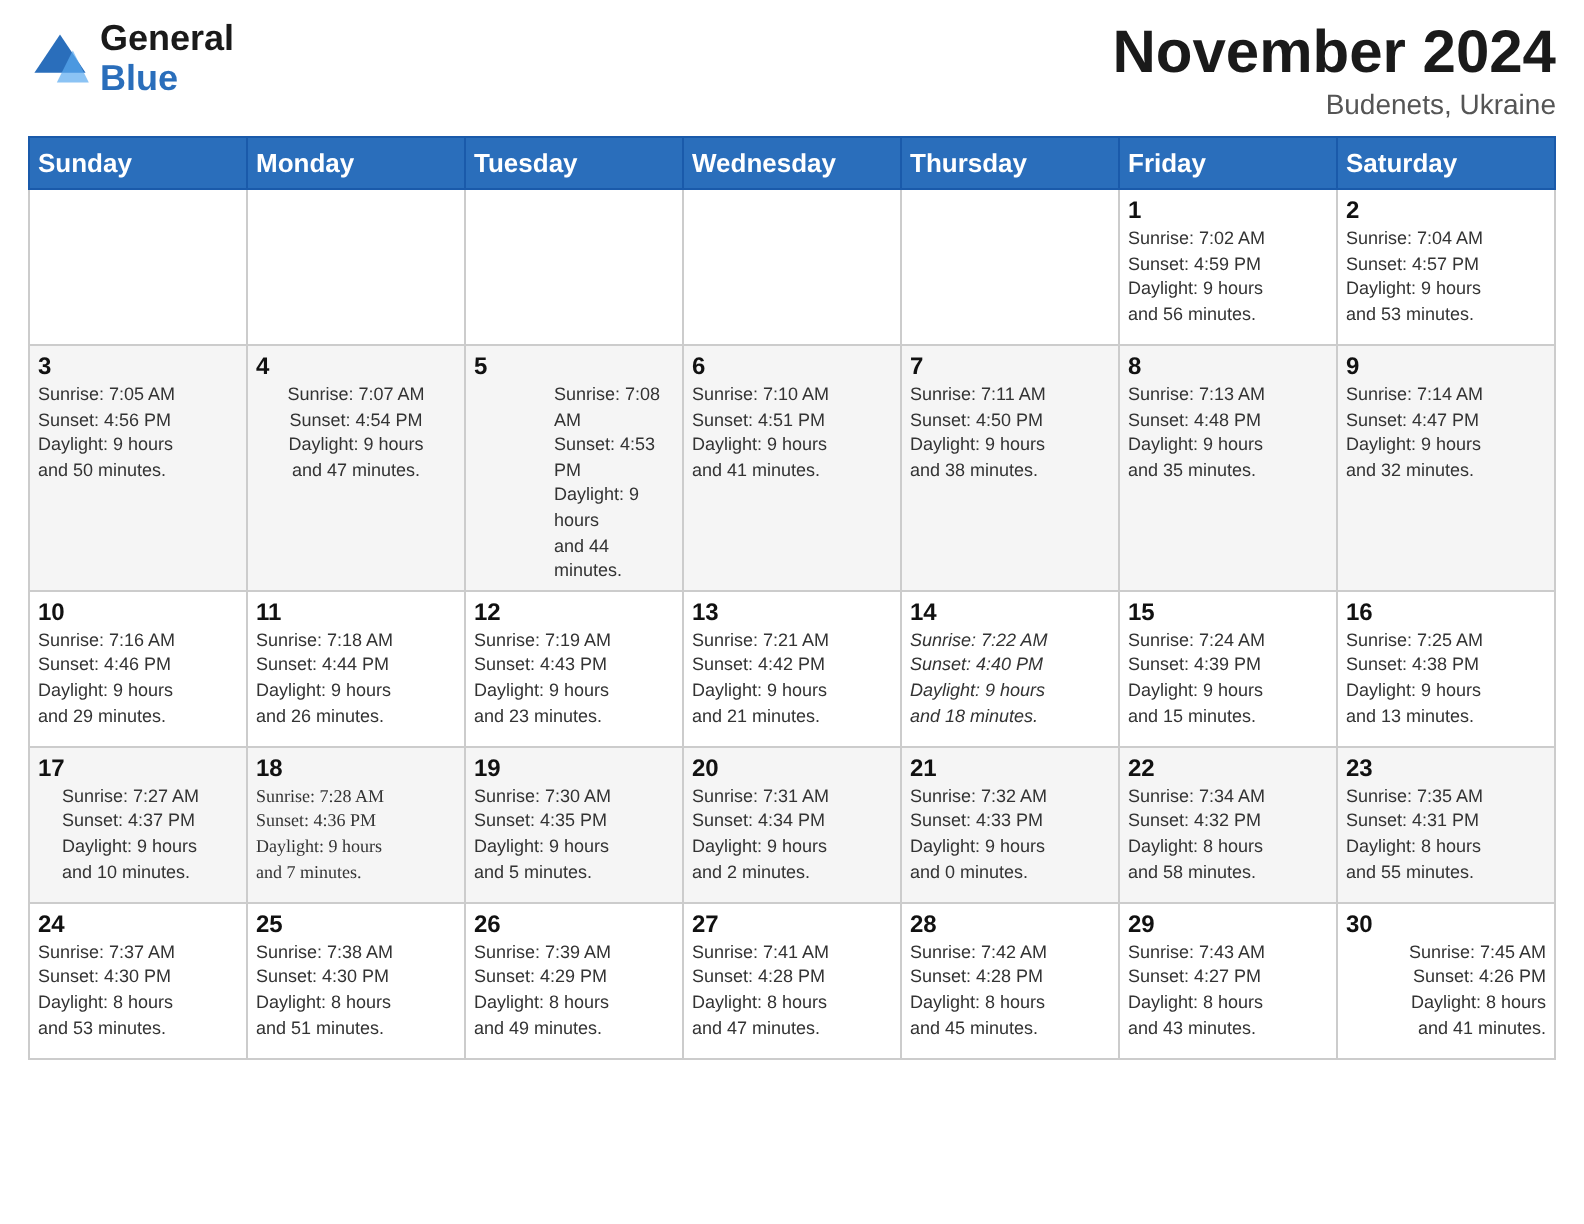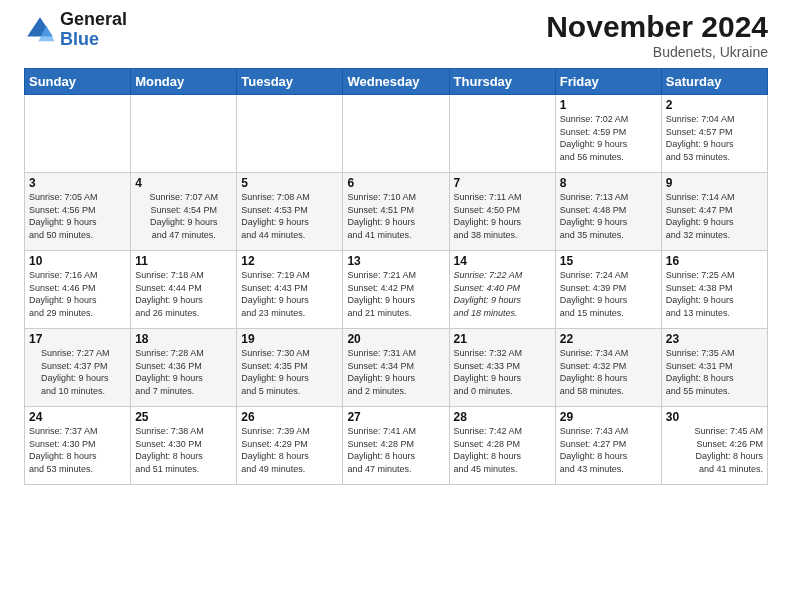--- a/index.html
+++ b/index.html
@@ -6,21 +6,21 @@
     body {
       font-family: Arial, sans-serif;
       background: #fff;
       width: 792px;
       height: 612px;
       overflow: hidden;
     }
     .page {
       width: 792px;
       height: 452px;
-      padding: 10px 24px;
+      padding: 10px 14px;
     }
     .header {
       display: flex;
       justify-content: space-between;
       align-items: flex-start;
       margin-bottom: 8px;
     }
     .logo {
       display: flex;
       align-items: center;
@@ -158,21 +158,21 @@
           </td>
           <td>
             <span class="day-num">4</span>
             <div class="day-info" style="white-space: pre-line; text-align: center;">Sunrise: 7:07 AM
 Sunset: 4:54 PM
 Daylight: 9 hours
 and 47 minutes.</div>
           </td>
           <td>
             <span class="day-num">5</span>
-            <div class="day-info" style="white-space: pre-line;">Sunrise: 7:08 AM
+            <div class="day-info" style="white-space: pre-line; margin-left: 40px;">Sunrise: 7:08 AM
 Sunset: 4:53 PM
 Daylight: 9 hours
 and 44 minutes.</div>
           </td>
           <td>
             <span class="day-num">6</span>
             <div class="day-info" style="white-space: pre-line;">Sunrise: 7:10 AM
 Sunset: 4:51 PM
 Daylight: 9 hours
 and 41 minutes.</div>
@@ -253,21 +253,21 @@
         <tr>
           <td>
             <span class="day-num">17</span>
             <div class="day-info" style="white-space: pre-line; margin-left: 12px;">Sunrise: 7:27 AM
 Sunset: 4:37 PM
 Daylight: 9 hours
 and 10 minutes.</div>
           </td>
           <td>
             <span class="day-num">18</span>
-            <div class="day-info" style="white-space: pre-line;">Sunrise: 7:28 AM
+            <div class="day-info" style="white-space: pre-line; font-family: Liberation Serif, serif;">Sunrise: 7:28 AM
 Sunset: 4:36 PM
 Daylight: 9 hours
 and 7 minutes.</div>
           </td>
           <td>
             <span class="day-num">19</span>
             <div class="day-info" style="white-space: pre-line;">Sunrise: 7:30 AM
 Sunset: 4:35 PM
 Daylight: 9 hours
 and 5 minutes.</div>

